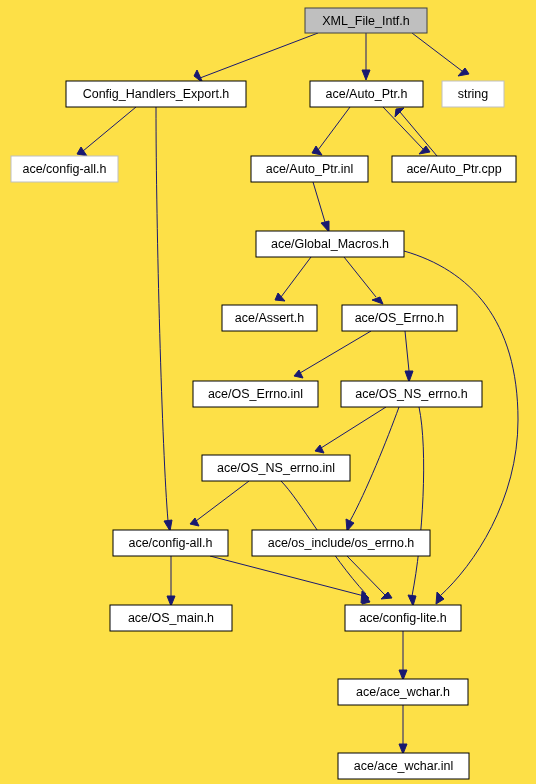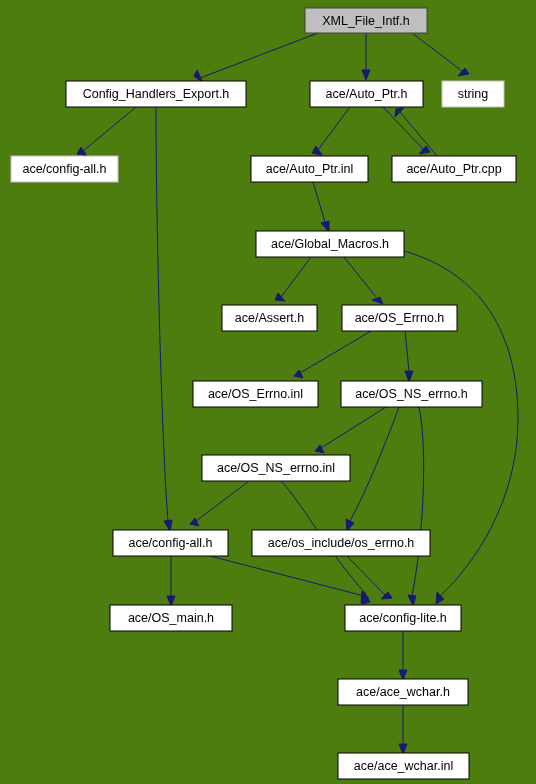--- a/index.html
+++ b/index.html
@@ -4,21 +4,21 @@
 <style>
   html, body {
     margin: 0;
     padding: 0;
     background: #ffffff;
   }
   #graph-root {
     position: relative;
     width: 536px;
     height: 784px;
-    background: #4d7c0f;
+    background: #fde047;
     overflow: hidden;
     font-family: "Liberation Sans", sans-serif;
   }
   svg#graph-svg {
     position: absolute;
     left: 0;
     top: 0;
     width: 536px;
     height: 784px;
   }

